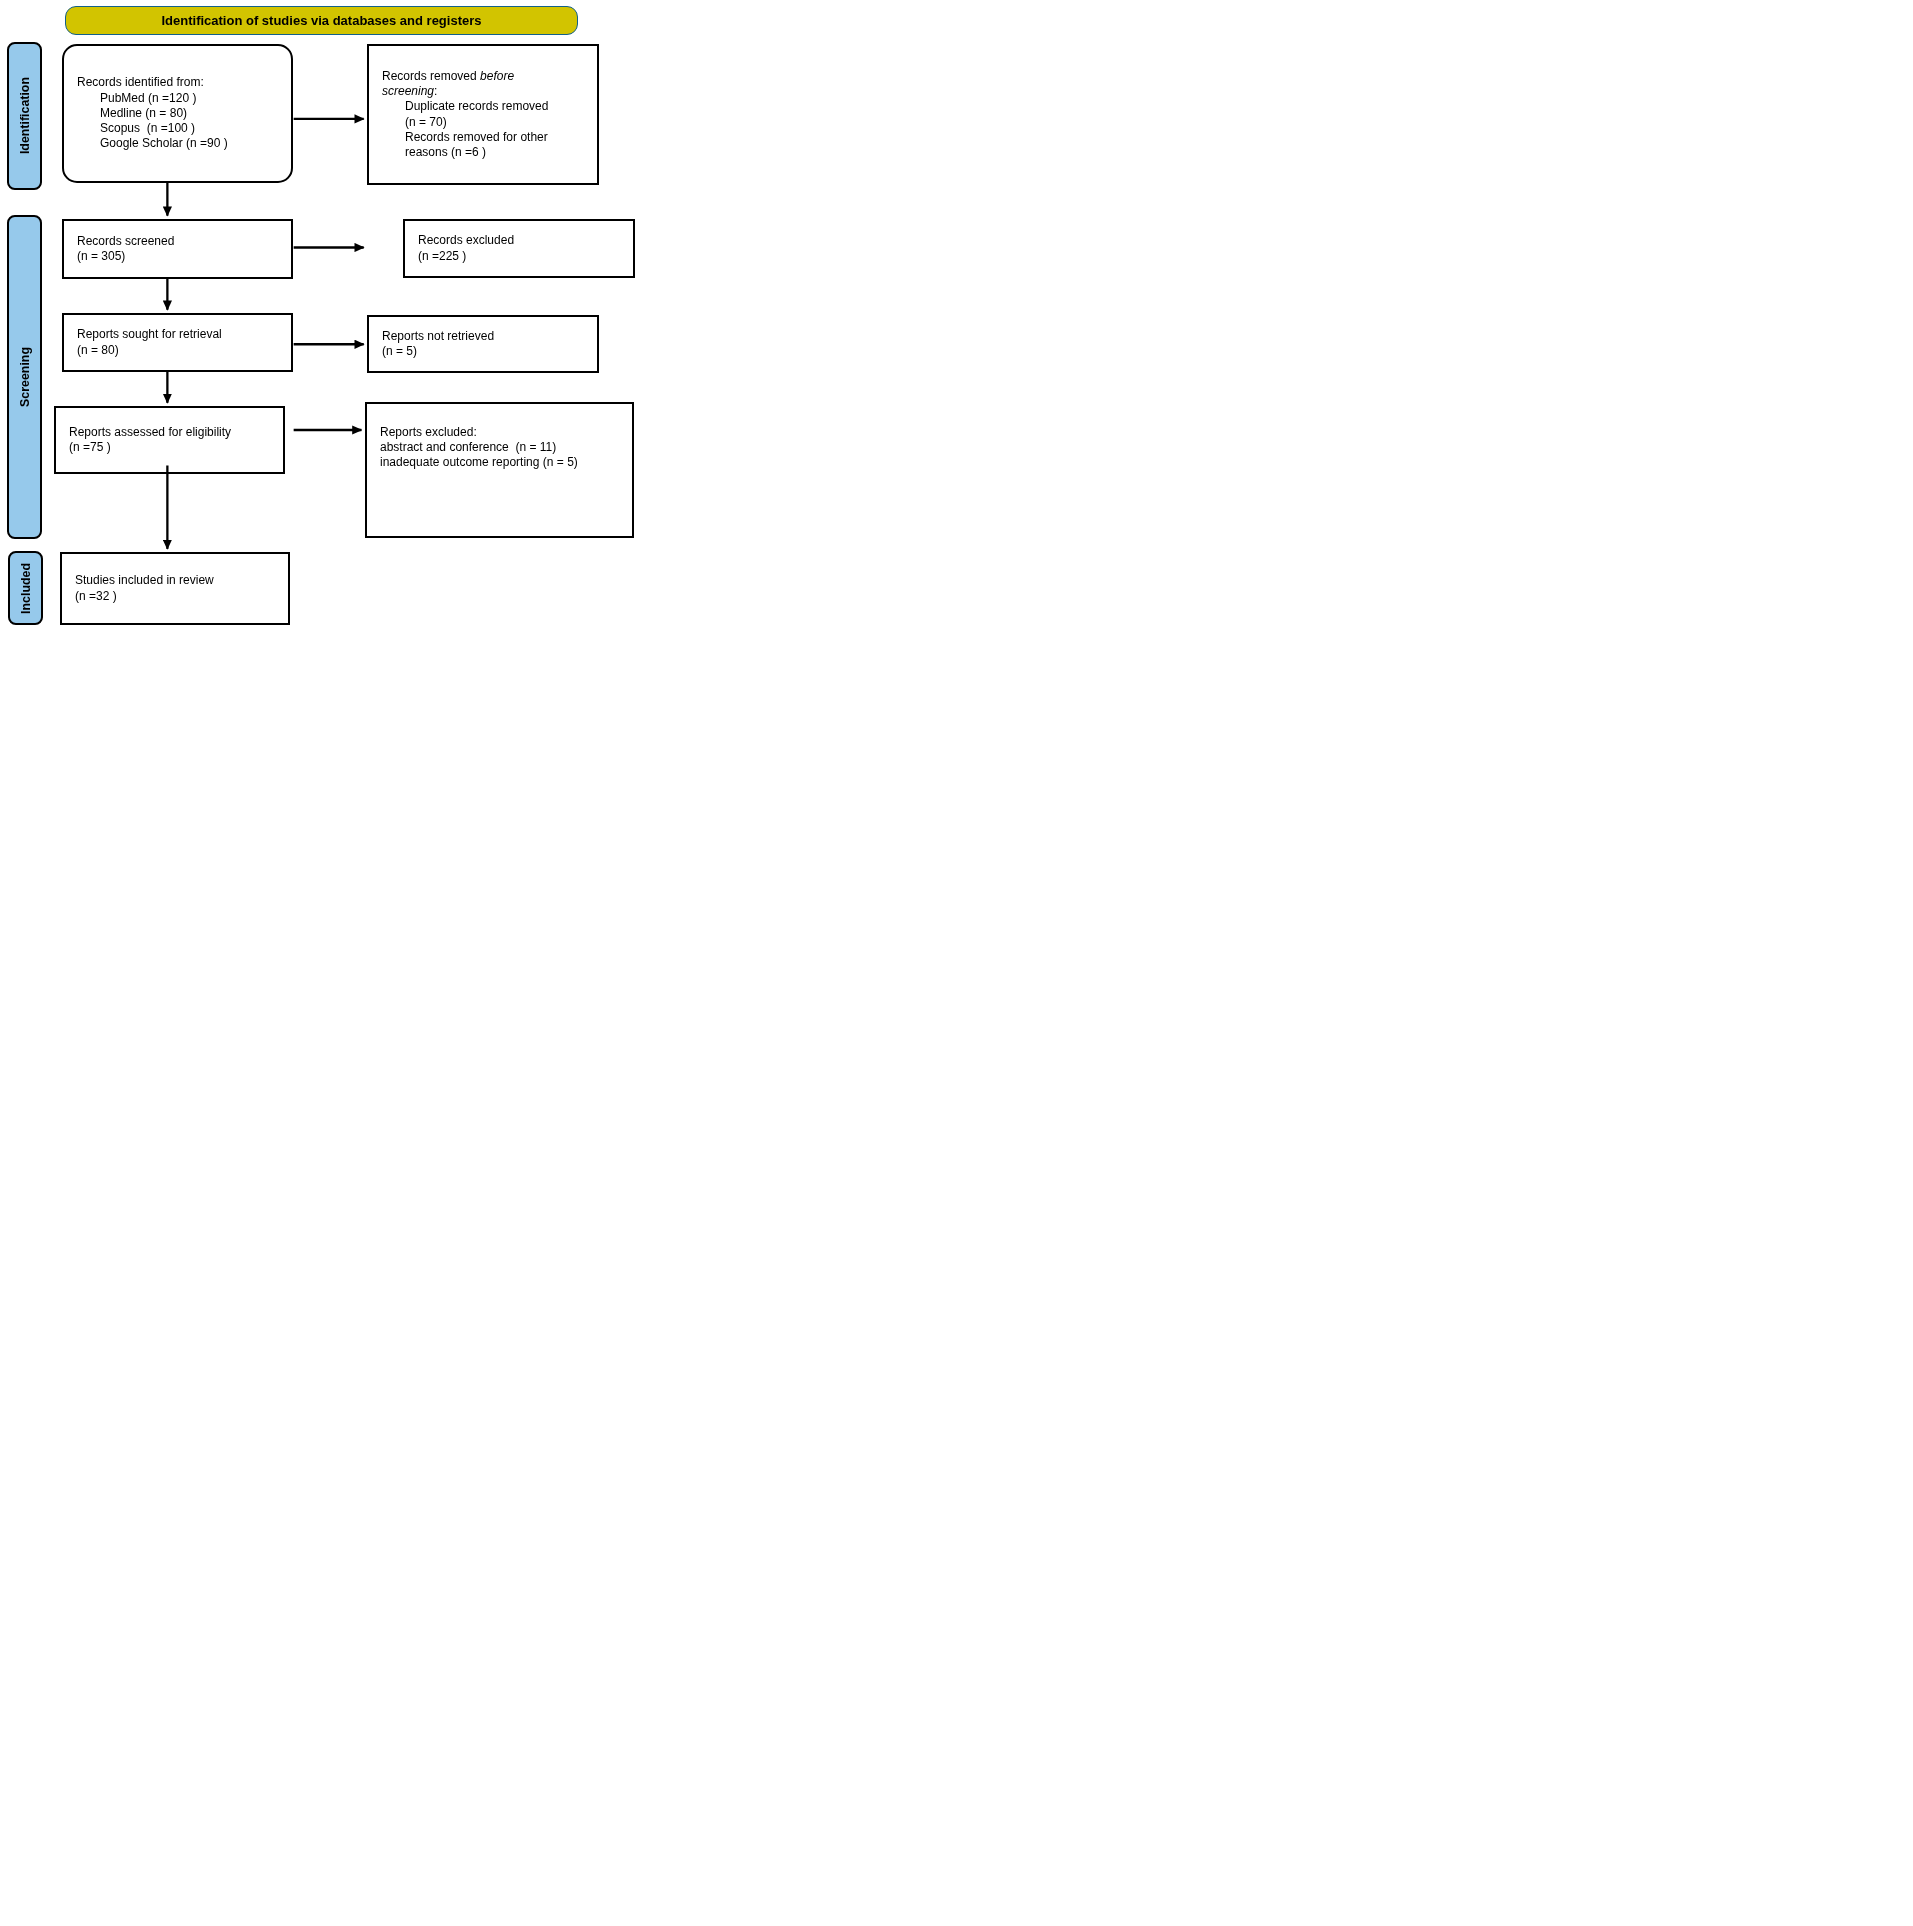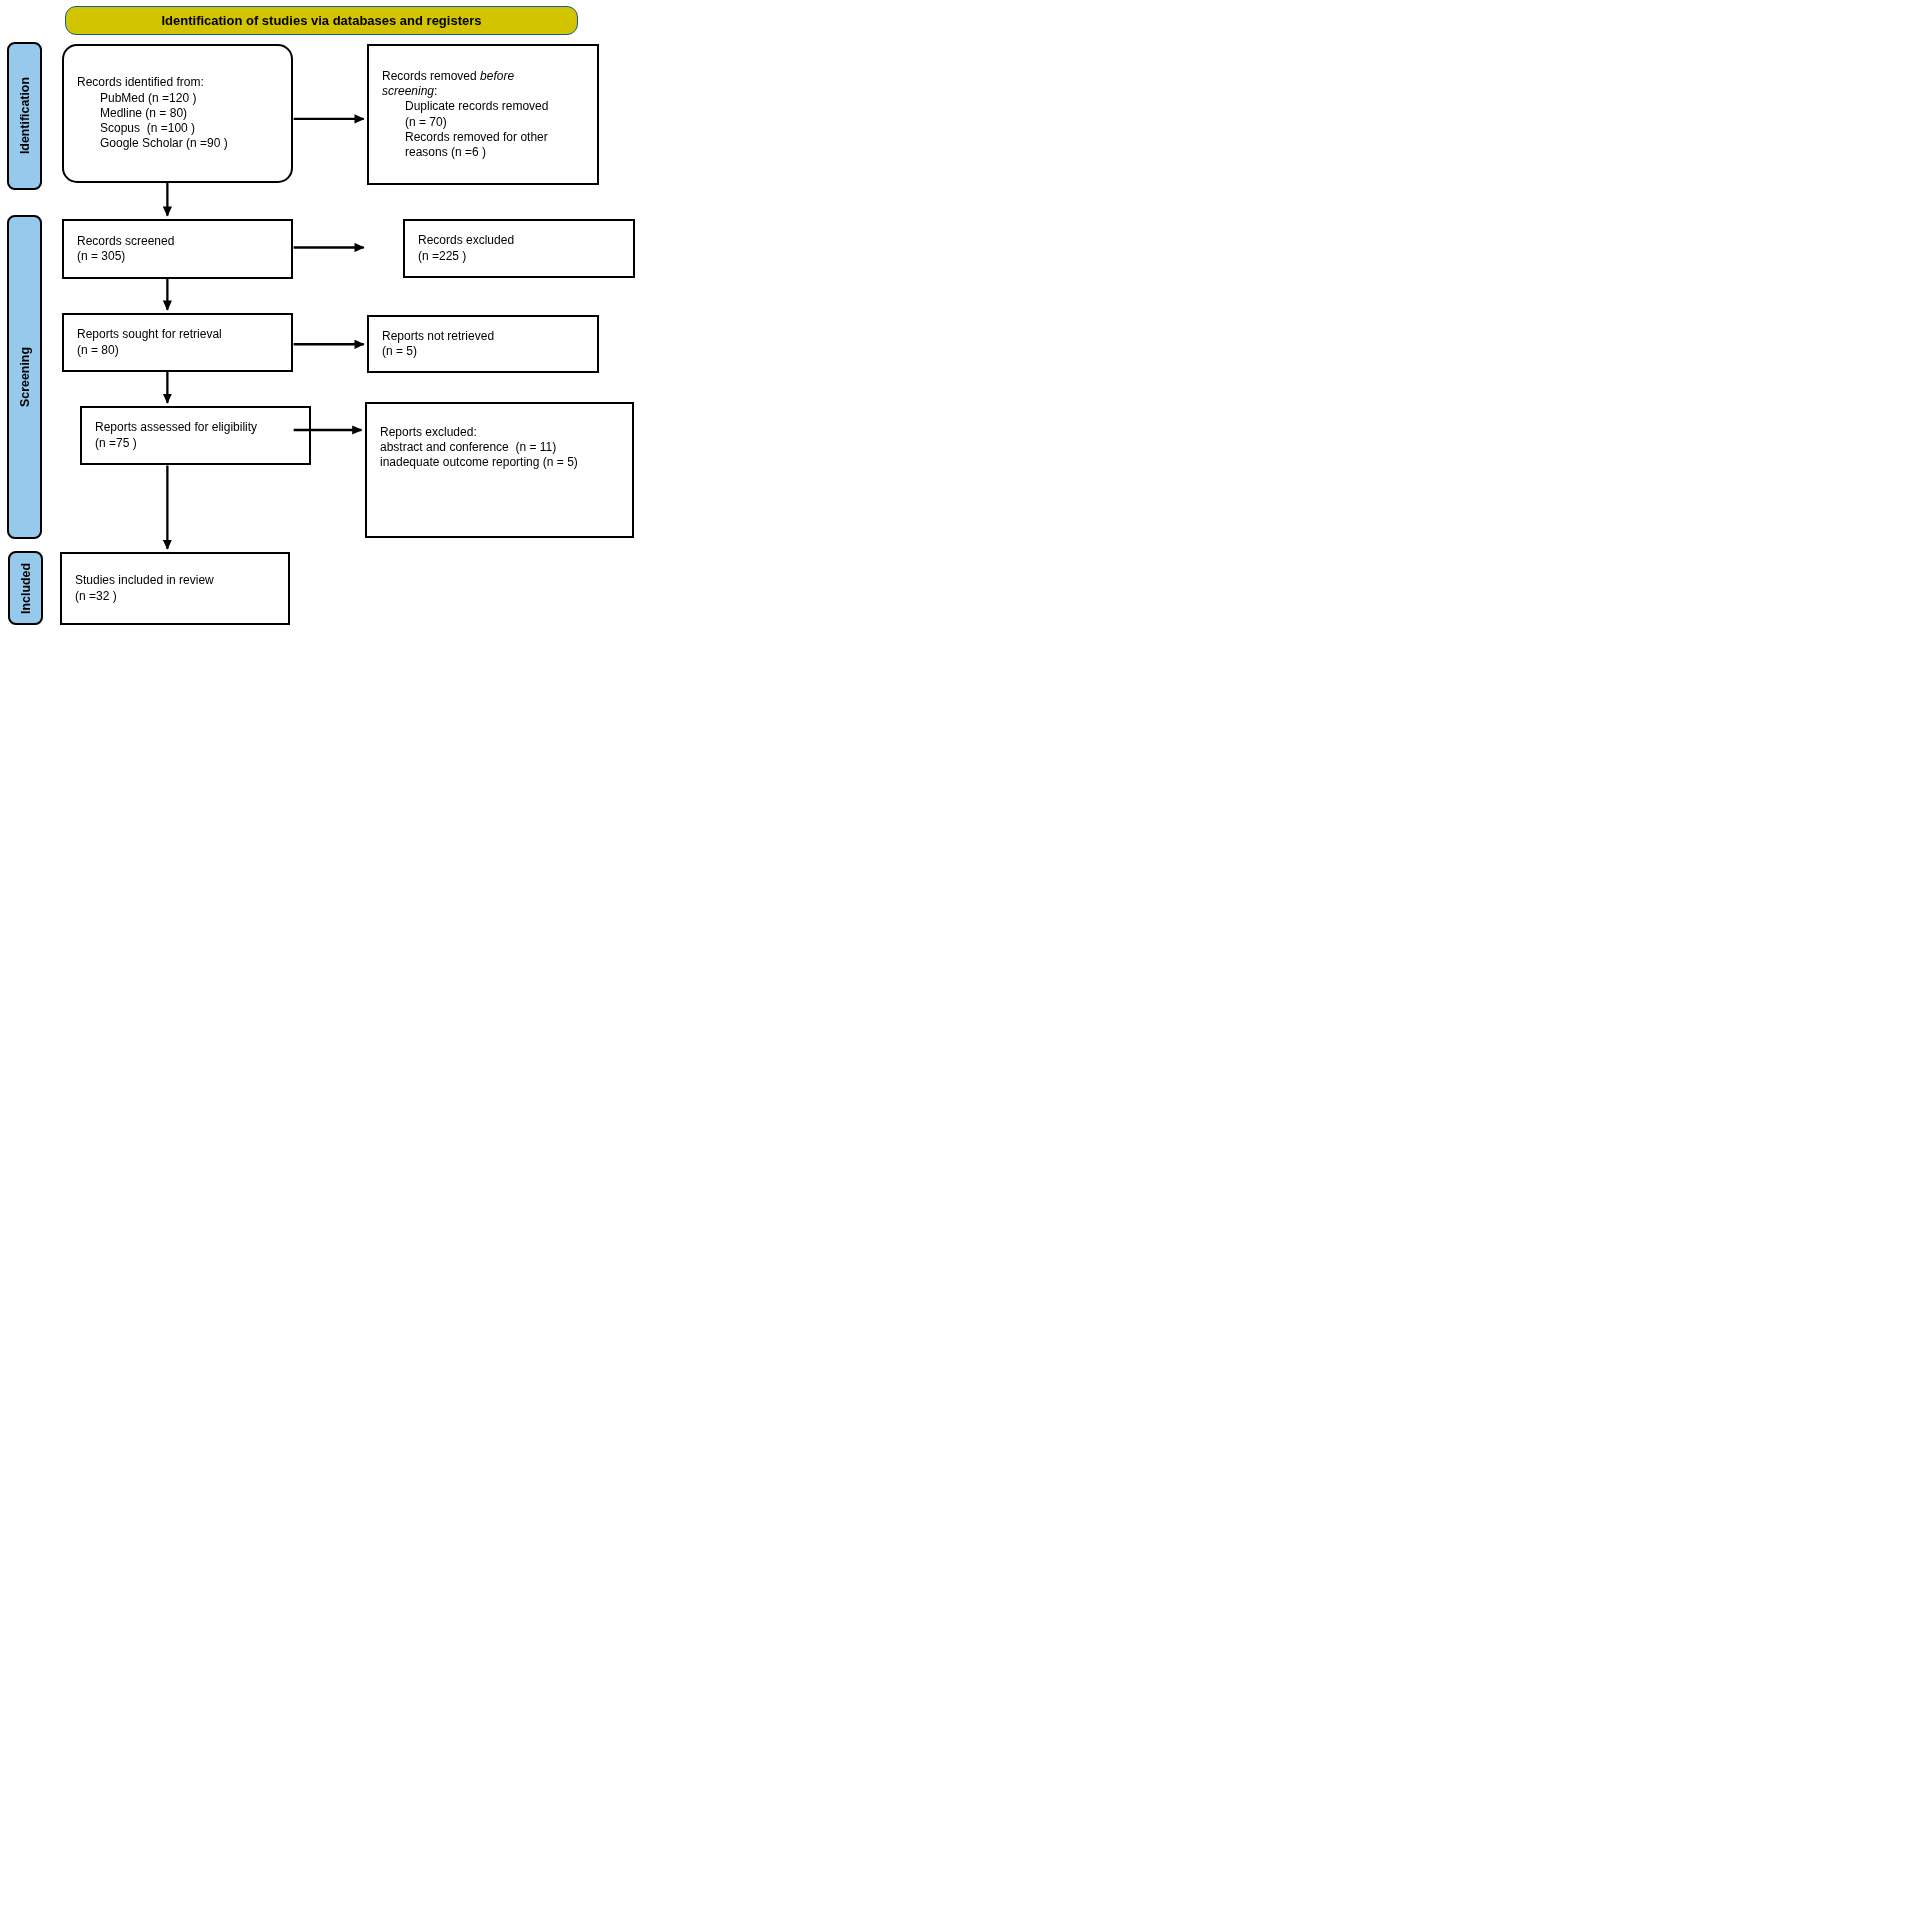--- a/index.html
+++ b/index.html
@@ -42,21 +42,21 @@
   }
   .line{white-space:pre-wrap;}
   .line.indent{padding-left:23px;}
   .it{font-style:italic;}
   #box-records-identified{left:62px;top:44px;width:231px;height:139px;border-radius:15px;}
   #box-records-removed{left:367px;top:44px;width:232px;height:141px;}
   #box-records-screened{left:62px;top:219px;width:231px;height:60px;}
   #box-records-excluded{left:367px;top:219px;width:232px;height:59px;margin-left:36px;}
   #box-reports-sought{left:62px;top:313px;width:231px;height:59px;}
   #box-reports-not-retrieved{left:367px;top:315px;width:232px;height:58px;}
-  #box-reports-assessed{left:80px;top:406px;width:231px;height:59px;}
+  #box-reports-assessed{left:54px;top:406px;width:231px;height:68px;}
   #box-reports-excluded{left:365px;top:402px;width:269px;height:136px;justify-content:flex-start;padding-top:21px;}
   #box-studies-included{left:60px;top:552px;width:230px;height:73px;}
   
   svg.arrows{position:absolute;left:0;top:0;width:638px;height:642px;pointer-events:none;}
   svg.arrows line{stroke:#000;stroke-width:5;}
 </style>
 </head>
 <body>
 
 <div class="banner">

